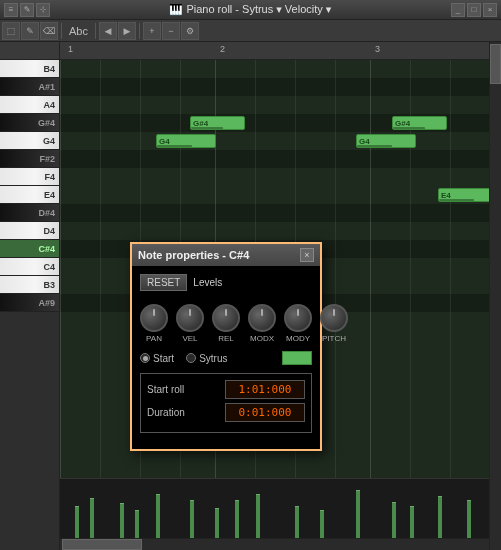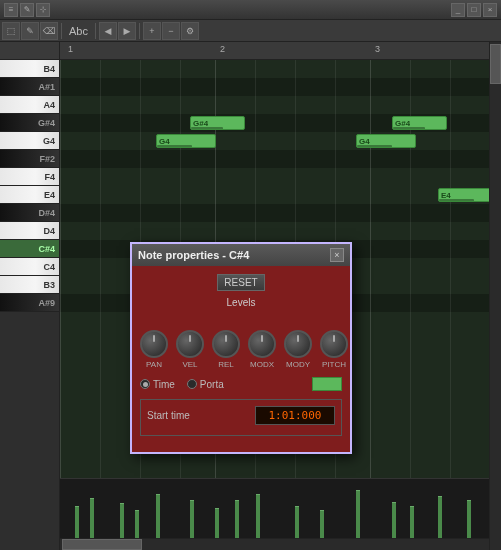--- a/index.html
+++ b/index.html
@@ -230,23 +230,23 @@
       position: absolute;
       bottom: 0;
       width: 4px;
       background: #4a8a4a;
       border-top: 1px solid #6aaa6a;
     }
     .modal {
       position: absolute;
       top: 200px;
       left: 70px;
-      width: 222px;
-      background: #7f1d1d;
-      border: 2px solid #c4b5fd;
+      width: 192px;
+      background: #000000;
+      border: 2px solid #fdba74;
       box-shadow: 4px 4px 12px rgba(0,0,0,0.7);
       pointer-events: all;
     }
     .modal-titlebar {
       height: 22px;
       background: linear-gradient(to bottom, #5a5a5a, #444);
       display: flex;
       align-items: center;
       padding: 0 6px;
       justify-content: space-between;
@@ -267,23 +267,22 @@
       cursor: pointer;
     }
     .modal-body {
       padding: 8px;
     }
 
     
     .modal-row {
       display: flex;
       align-items: center;
-      margin-bottom: 22px;
+      margin-bottom: 13px;
       gap: 6px;
-      flex-direction: column;
     }
     .modal-reset-btn {
       padding: 2px 6px;
       background: linear-gradient(to bottom, #555, #3a3a3a);
       border: 1px solid #666;
       color: #ccc;
       font-size: 10px;
       cursor: pointer;
     }
     .modal-levels-label {
@@ -436,20 +435,23 @@
   </style>
 </head>
 <body>
 
 <div class="title-bar">
   <div class="title-bar-icons">
     <div class="title-icon">≡</div>
     <div class="title-icon">✎</div>
     <div class="title-icon">⊹</div>
   </div>
+  <span class="title-text">
+    🎹 <span>Piano roll - Sytrus</span> ▾ <span>Velocity</span> ▾
+  </span>
   <div class="title-controls">
     <div class="title-ctrl-btn">_</div>
     <div class="title-ctrl-btn">□</div>
     <div class="title-ctrl-btn">×</div>
   </div>
 </div>
 
 <div class="toolbar">
   <div class="toolbar-btn">⬚</div>
   <div class="toolbar-btn">✎</div>
@@ -631,33 +633,37 @@
           </div>
           <div class="knob-container">
             <div class="knob"></div>
             <span class="knob-label">PITCH</span>
           </div>
         </div>
 
         <div class="radio-row">
           <label class="radio-item">
             <div class="radio-circle selected"></div>
-            <span>Time</span>
+            <span>Start</span>
           </label>
           <label class="radio-item">
             <div class="radio-circle"></div>
-            <span>Porta</span>
+            <span>Sytrus</span>
           </label>
           <div class="color-swatch"></div>
         </div>
 
         <div class="time-section">
           <div class="time-row">
-            <span class="time-field-label">Start time</span>
+            <span class="time-field-label">Start roll</span>
             <div class="time-display">1:01:000</div>
+          </div>
+          <div class="time-row">
+            <span class="time-field-label">Duration</span>
+            <div class="time-display">0:01:000</div>
           </div>
         </div>
 
 
       </div>
     </div>
 
   </div>
 </div>
 

